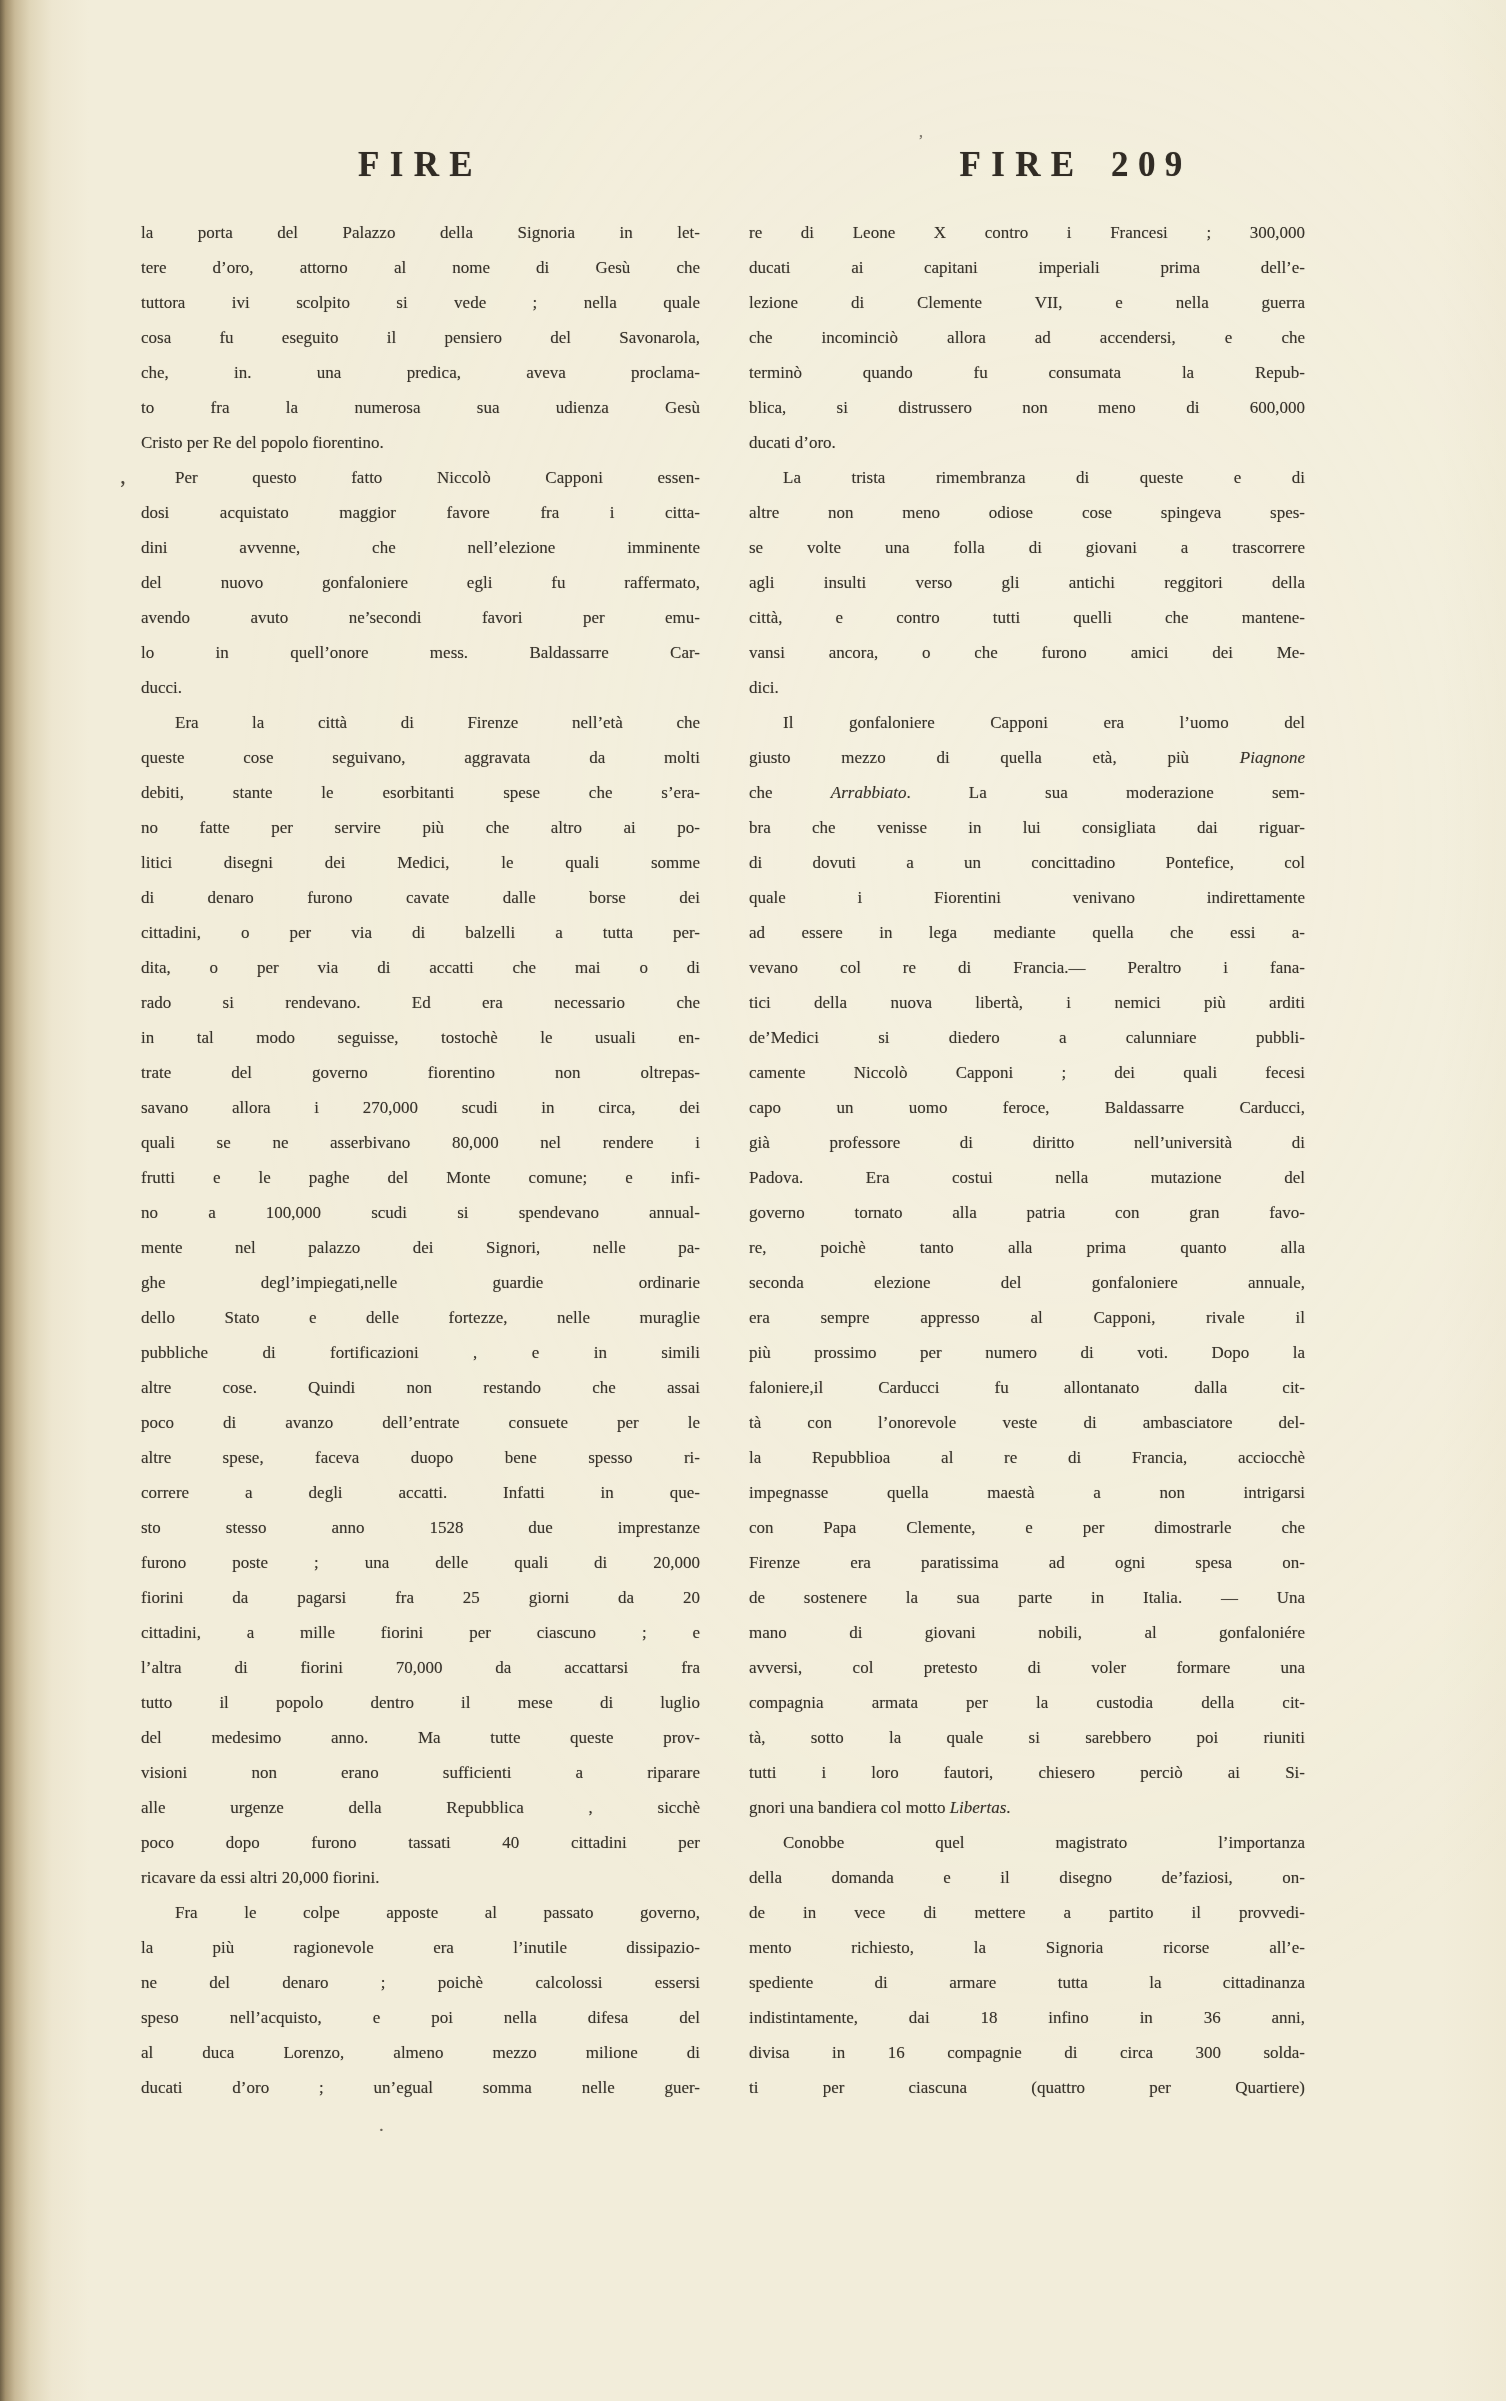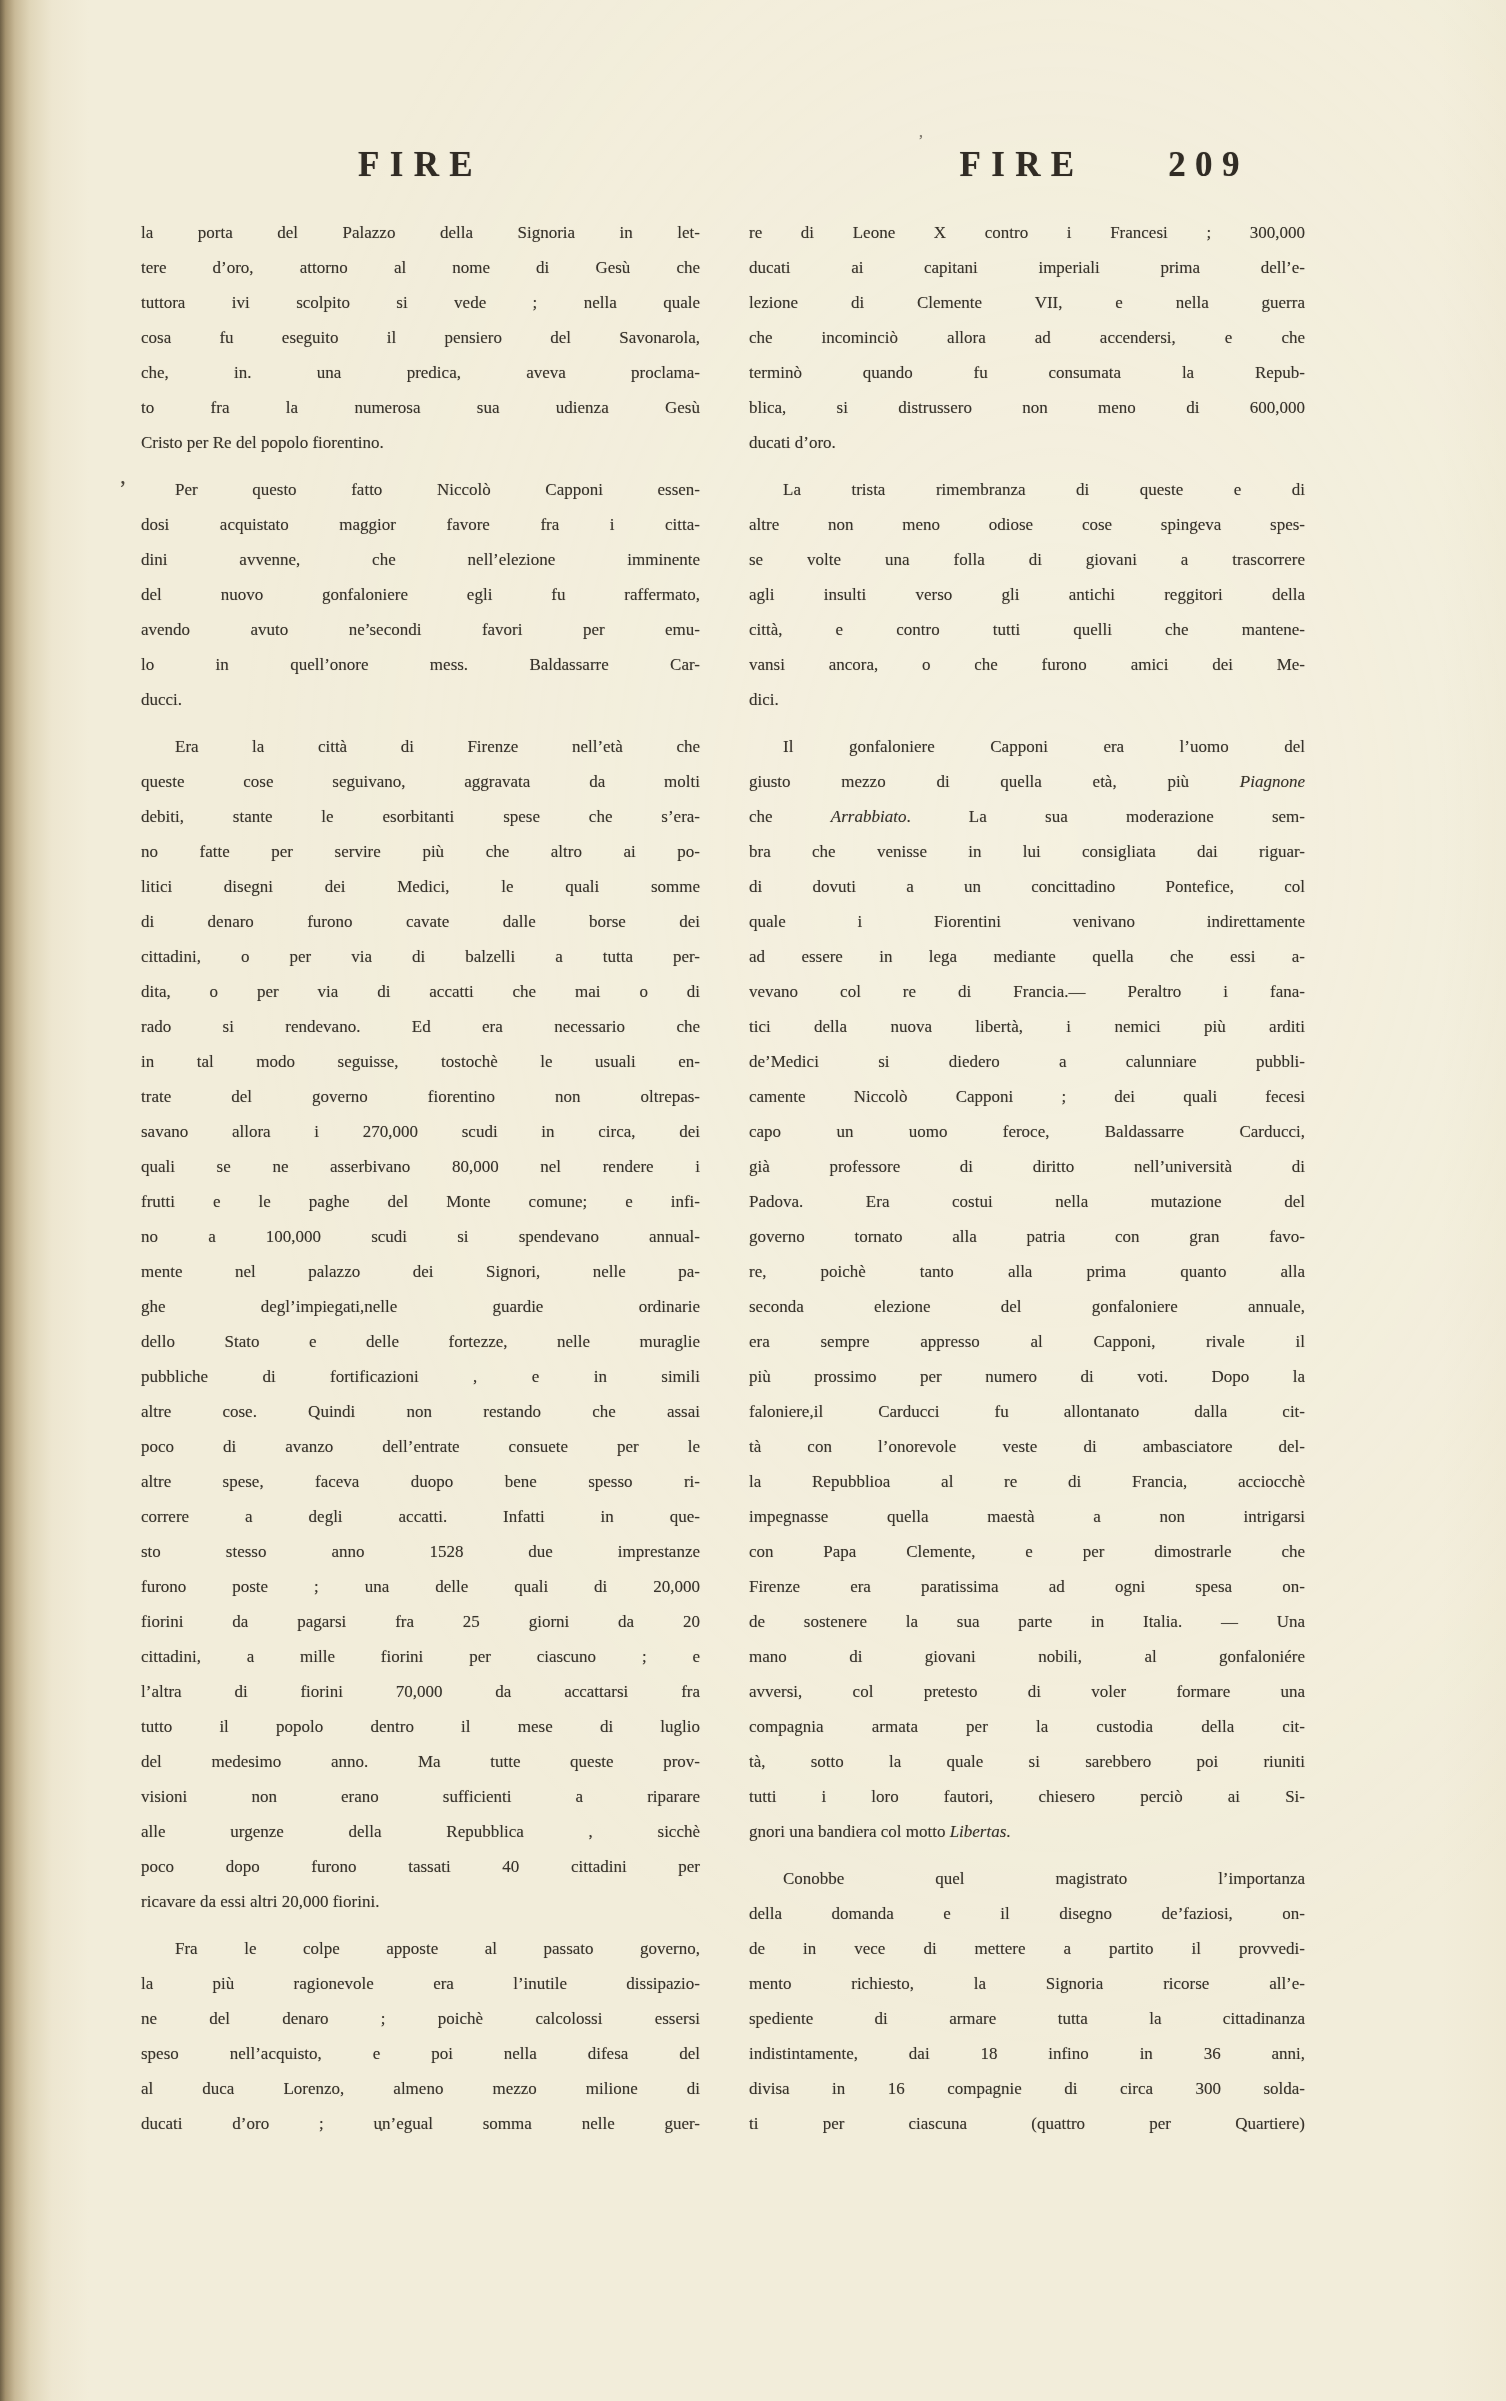--- a/index.html
+++ b/index.html
@@ -14,33 +14,33 @@
   }
   .page{position:absolute;inset:0;}
   .hdr{
     position:absolute;top:141px;height:47px;line-height:47px;
     font-weight:bold;font-size:35px;color:#312c25;
     letter-spacing:10.4px;white-space:nowrap;
     text-shadow:0 0 0.9px rgba(49,44,37,0.45);
   }
   .hdr-left{left:141px;width:559px;text-align:center;}
   .hdr-right{left:749px;width:546px;text-align:center;}
-  .hdr-num{left:1111px;width:195px;text-align:center;letter-spacing:9.4px;}
+  .hdr-num{left:1111px;width:195px;text-align:left;letter-spacing:9.4px;}
   .col{
     position:absolute;top:215px;color:#38332b;font-size:17px;
     text-shadow:0 0 0.9px rgba(56,51,43,0.38);
   }
   .col-left{left:141px;width:559px;}
   .col-right{left:749px;width:556px;}
   .line{
     height:35px;line-height:35px;
     text-align:justify;text-align-last:justify;
     overflow:visible;white-space:normal;
   }
-  .line.p{text-indent:34px;margin-top:12px;}
+  .line.p{text-indent:34px;}
   .line.e{text-align-last:left;}
   .it{font-style:italic;}
   .speck{
     position:absolute;color:#4a443a;font-size:22.6px;line-height:1;
     text-shadow:0 0 0.9px rgba(56,51,43,0.3);
   }
   .speck-margin{left:119px;top:478px;}
   .speck-header{left:918px;top:132px;font-size:17px;opacity:.7;}
   .speck-dot{left:379px;top:2115px;font-size:19px;opacity:.8;}
 </style>

